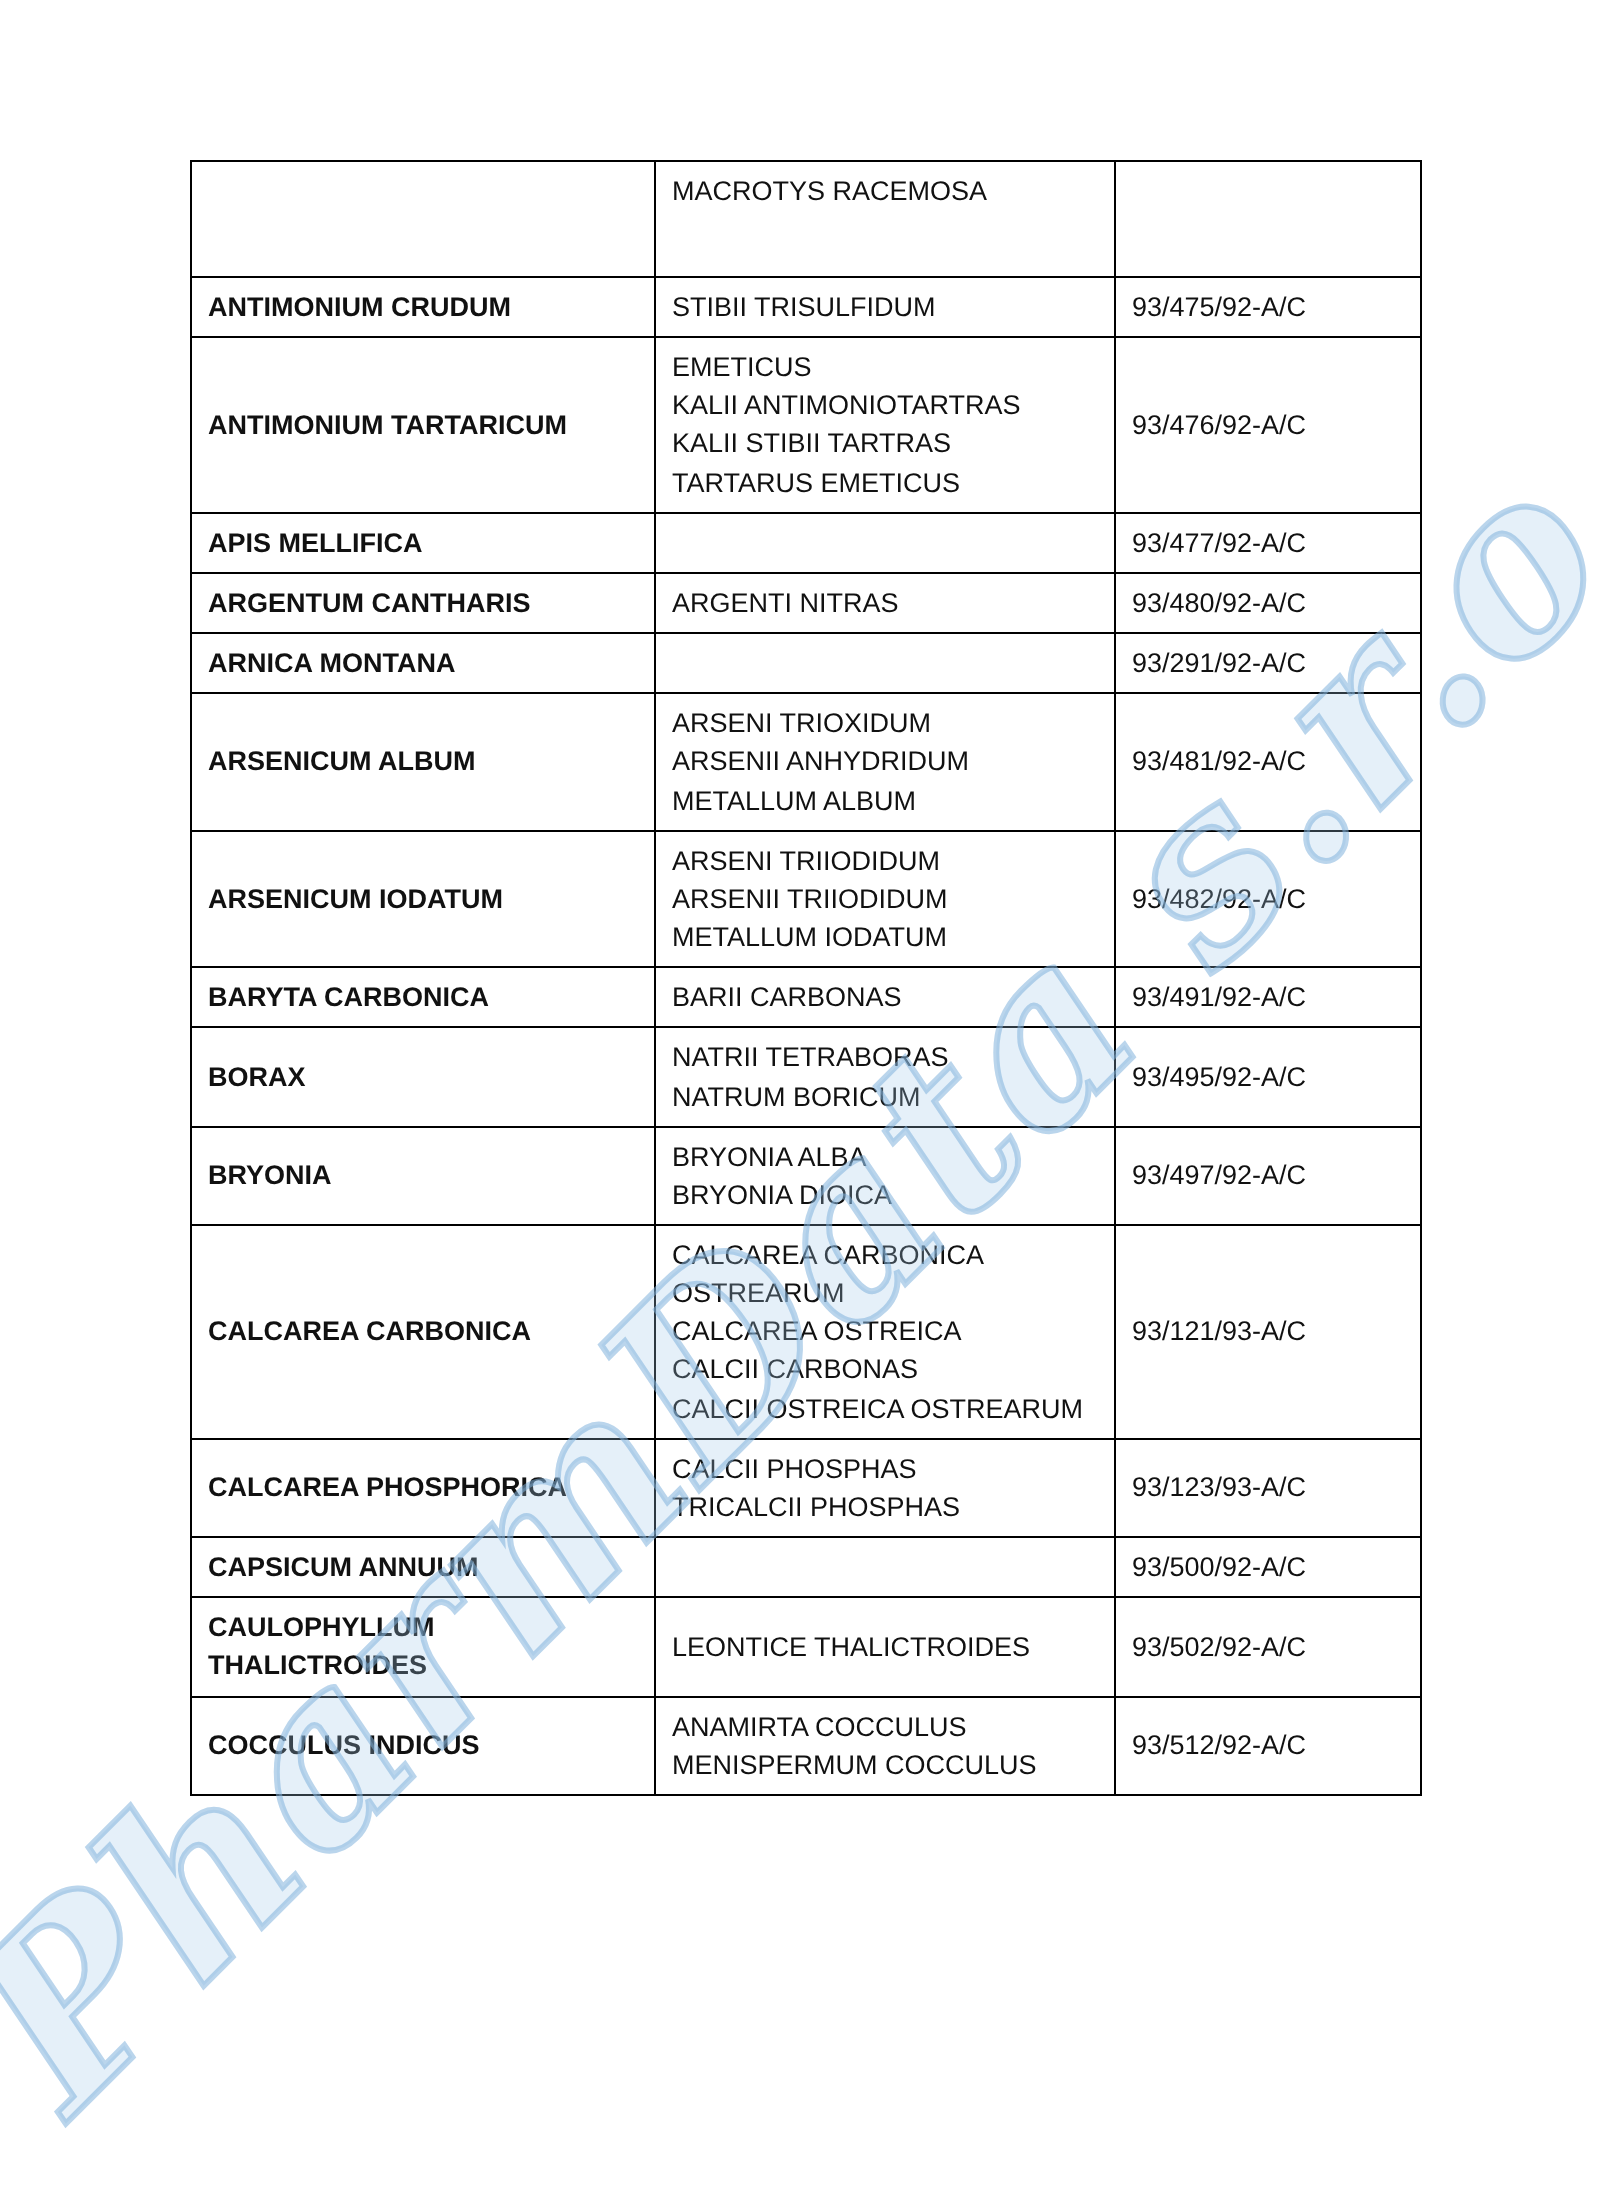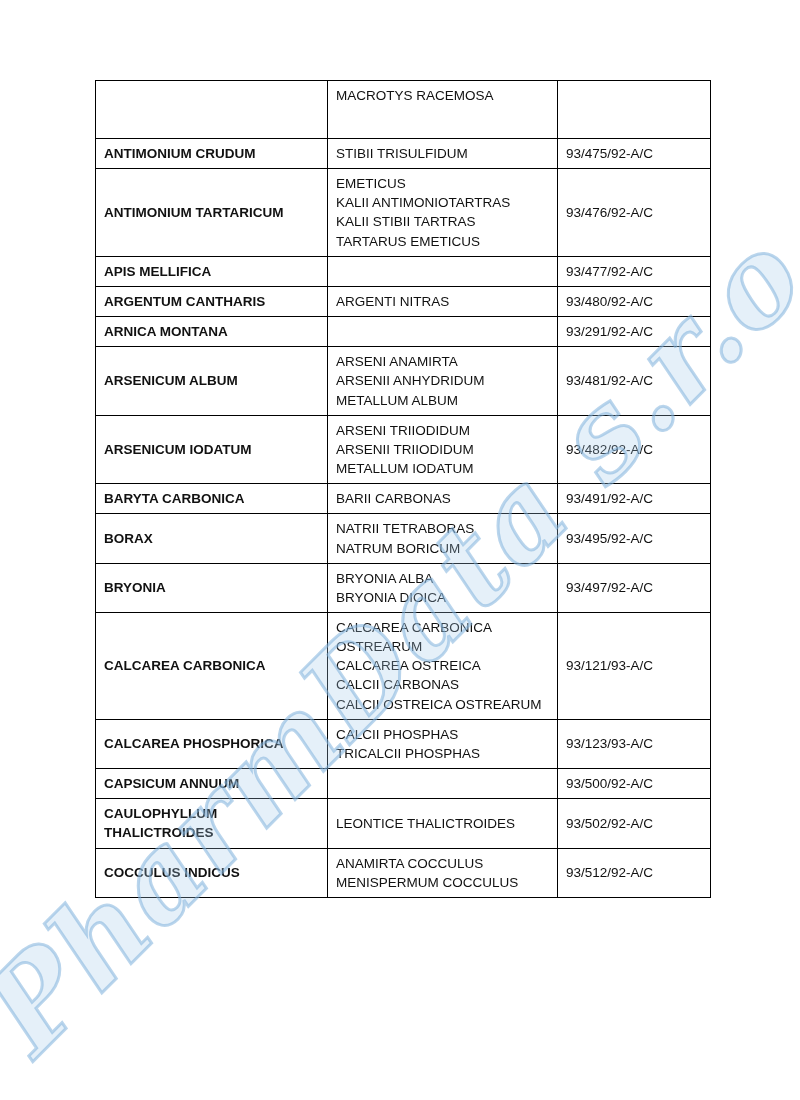--- a/index.html
+++ b/index.html
@@ -96,21 +96,21 @@
           <td class="col-reg">93/480/92-A/C</td>
         </tr>
         <tr>
           <td class="col-name">ARNICA MONTANA</td>
           <td class="col-syn"></td>
           <td class="col-reg">93/291/92-A/C</td>
         </tr>
         <tr>
           <td class="col-name">ARSENICUM ALBUM</td>
           <td class="col-syn">
-            <div>ARSENI ANAMIRTA</div>
+            <div>ARSENI TRIOXIDUM</div>
             <div>ARSENII ANHYDRIDUM</div>
             <div>METALLUM ALBUM</div>
           </td>
           <td class="col-reg">93/481/92-A/C</td>
         </tr>
         <tr>
           <td class="col-name">ARSENICUM IODATUM</td>
           <td class="col-syn">
             <div>ARSENI TRIIODIDUM</div>
             <div>ARSENII TRIIODIDUM</div>

